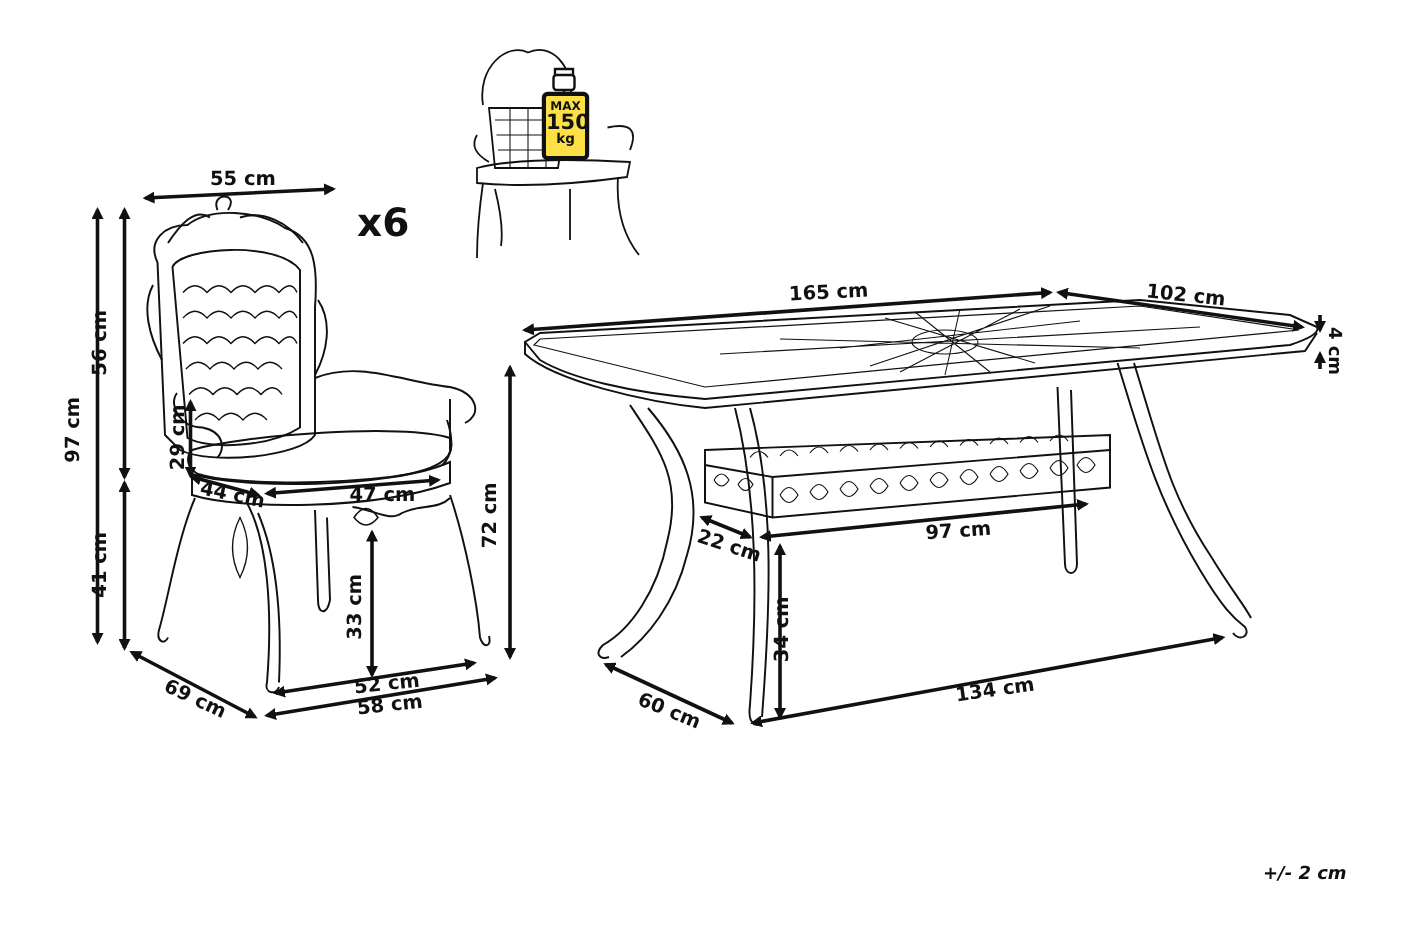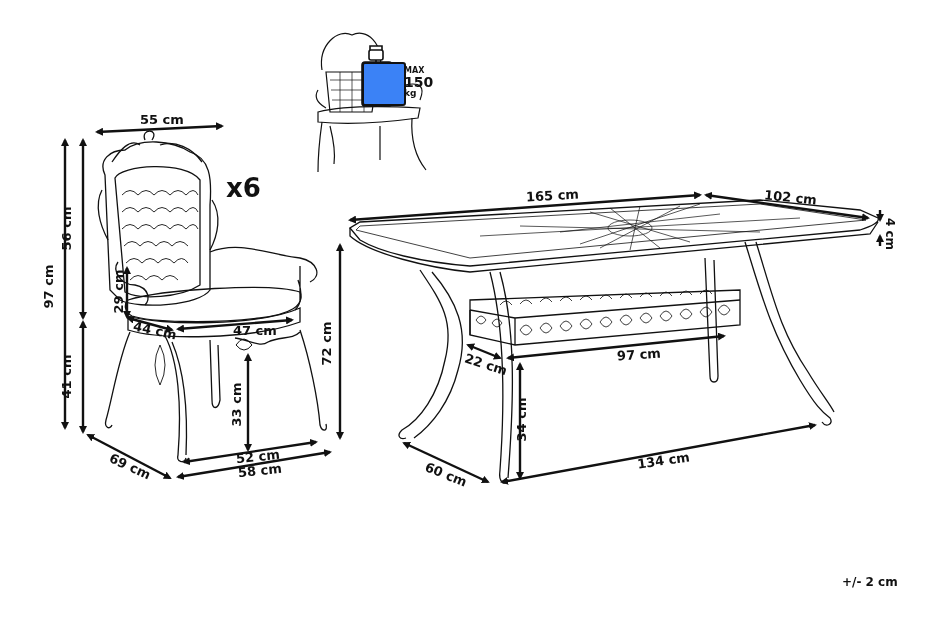--- a/index.html
+++ b/index.html
@@ -2,21 +2,21 @@
 <html><head>
 <meta charset="utf-8">
 <style>
   html,body{margin:0;padding:0;background:#fff;}
   body{width:940px;height:619px;overflow:hidden;position:relative;font-family:"DejaVu Sans","Liberation Sans",sans-serif;}
   #stage{position:absolute;left:0;top:0;width:940px;height:619px;}
   svg{position:absolute;left:0;top:0;}
   .lbl{position:absolute;font-weight:bold;color:#111;font-size:13px;white-space:nowrap;line-height:1;}
   .rot{transform-origin:center center;}
   .big{font-size:26px;font-weight:bold;}
-  .badge{position:absolute;background:#3b82f6;border:2px solid #111;border-radius:3px;text-align:center;font-weight:bold;color:#111;line-height:1.0;padding-left:40px;}
+  .badge{position:absolute;background:#fde047;border:2px solid #111;border-radius:3px;text-align:center;font-weight:bold;color:#111;line-height:1.0;}
 </style>
 </head>
 <body>
 
 <div id="stage">
 
 <svg width="940" height="619" viewBox="0 0 940 619">
   <defs>
     <marker id="ah" markerWidth="8" markerHeight="8" refX="6" refY="4" orient="auto-start-reverse" markerUnits="userSpaceOnUse">
       <path d="M0,0 L8,4 L0,8 z" fill="#111"></path>
@@ -131,21 +131,21 @@
     <line x1="502" y1="482" x2="815" y2="425" marker-start="url(#ah)" marker-end="url(#ah)"></line>
   </g>
 </svg>
 
 <div class="badge" style="left:362px;top:62px;width:30px;height:44px;padding-top:3px;box-sizing:border-box;">
   <div style="font-size:8px;">MAX</div>
   <div style="font-size:14px;">150</div>
   <div style="font-size:9px;">kg</div>
 </div>
 
-<div class="lbl big" style="left:226px;top:136px;margin-top:39px;">x6</div>
+<div class="lbl big" style="left:238px;top:136px;">x6</div>
 
 <div class="lbl" style="left:140px;top:113px;text-align:center;">55 cm</div>
 <div class="lbl rot" style="left:27px;top:280px;transform:rotate(-90deg);">97 cm</div>
 <div class="lbl rot" style="left:45px;top:222px;transform:rotate(-90deg);">56 cm</div>
 <div class="lbl rot" style="left:45px;top:370px;transform:rotate(-90deg);">41 cm</div>
 <div class="lbl rot" style="left:97px;top:285px;transform:rotate(-90deg);">29 cm</div>
 <div class="lbl rot" style="left:133px;top:324px;transform:rotate(12deg);">44 cm</div>
 <div class="lbl" style="left:233px;top:324px;">47 cm</div>
 <div class="lbl rot" style="left:215px;top:398px;transform:rotate(-90deg);">33 cm</div>
 <div class="lbl rot" style="left:108px;top:460px;transform:rotate(25deg);">69 cm</div>
@@ -155,15 +155,15 @@
 
 <div class="lbl" style="left:526px;top:189px;transform:rotate(-3deg);">165 cm</div>
 <div class="lbl" style="left:764px;top:191px;transform:rotate(6deg);">102 cm</div>
 <div class="lbl rot" style="left:874px;top:228px;transform:rotate(90deg);font-size:12px;">4 cm</div>
 <div class="lbl rot" style="left:464px;top:358px;transform:rotate(18deg);">22 cm</div>
 <div class="lbl" style="left:617px;top:348px;transform:rotate(-4deg);">97 cm</div>
 <div class="lbl rot" style="left:500px;top:413px;transform:rotate(-90deg);">34 cm</div>
 <div class="lbl rot" style="left:424px;top:468px;transform:rotate(22deg);">60 cm</div>
 <div class="lbl" style="left:637px;top:454px;transform:rotate(-8deg);">134 cm</div>
 
-<div class="lbl" style="left:842px;top:576px;font-size:12px;">+/- 2 cm</div>
+<div class="lbl" style="left:842px;top:576px;font-size:12px;font-style:italic;">+/- 2 cm</div>
 
 </div>
 
 </body></html>

